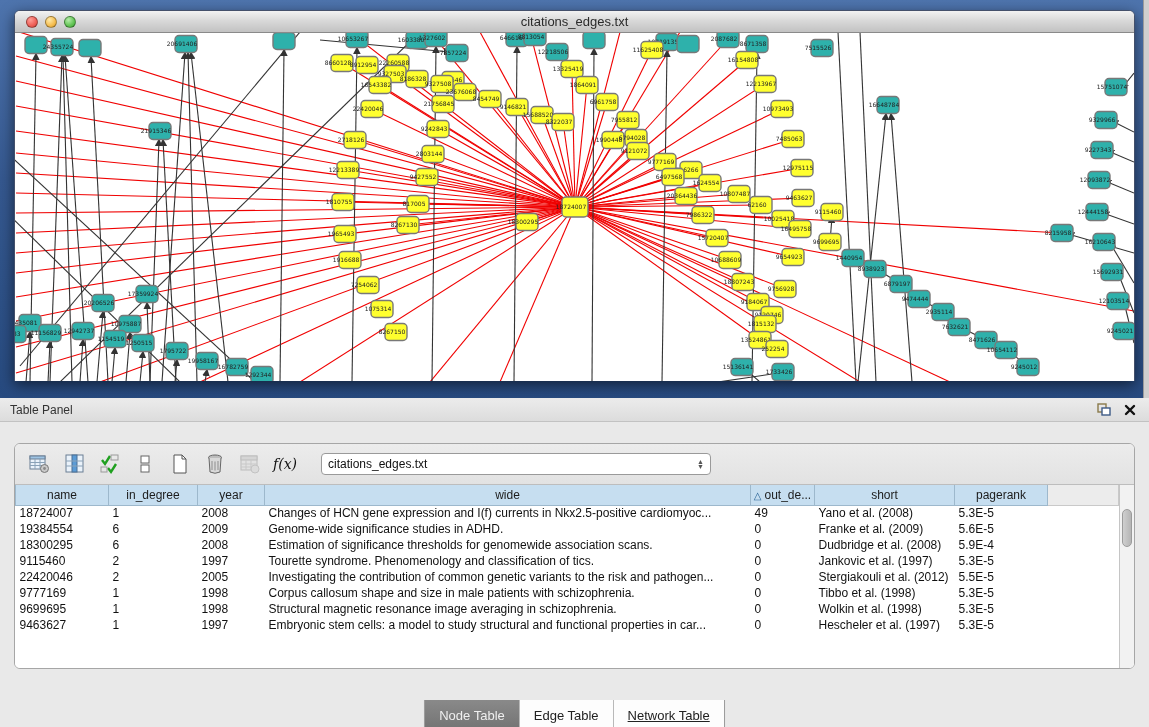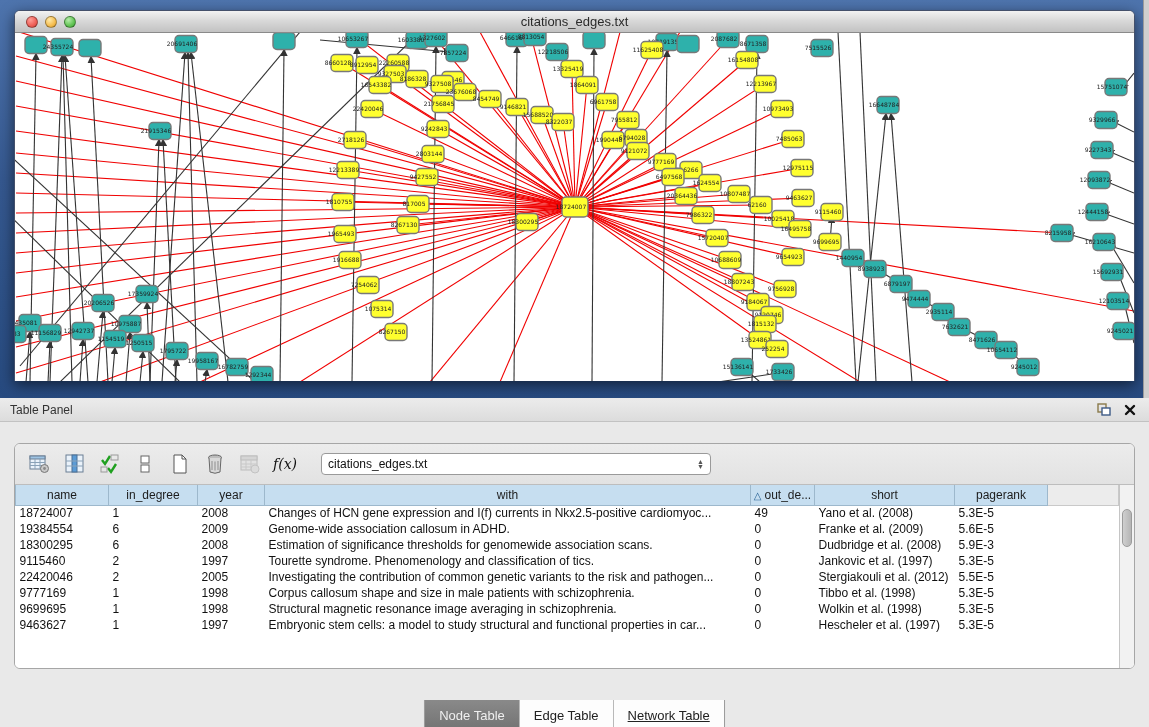--- a/index.html
+++ b/index.html
@@ -803,21 +803,21 @@
             <col style="width: 64px;">
             <col style="width: 140px;">
             <col style="width: 93px;">
             <col>
           </colgroup>
           <thead>
             <tr>
               <th>name</th>
               <th>in_degree</th>
               <th>year</th>
-              <th>with</th>
+              <th>wide</th>
               <th><span class="sort-glyph">△</span>out_de...</th>
               <th>short</th>
               <th>pagerank</th>
               <th class="filler"></th>
             </tr>
           </thead>
           <tbody>
             <tr>
               <td>18724007</td>
               <td>1</td>
@@ -825,34 +825,34 @@
               <td>Changes of HCN gene expression and I(f) currents in Nkx2.5-positive cardiomyoc...</td>
               <td>49</td>
               <td>Yano et al. (2008)</td>
               <td>5.3E-5</td>
               <td></td>
             </tr>
             <tr>
               <td>19384554</td>
               <td>6</td>
               <td>2009</td>
-              <td>Genome-wide association callosum in ADHD.</td>
+              <td>Genome-wide significance studies in ADHD.</td>
               <td>0</td>
               <td>Franke et al. (2009)</td>
               <td>5.6E-5</td>
               <td></td>
             </tr>
             <tr>
               <td>18300295</td>
               <td>6</td>
               <td>2008</td>
               <td>Estimation of significance thresholds for genomewide association scans.</td>
               <td>0</td>
               <td>Dudbridge et al. (2008)</td>
-              <td>5.9E-3</td>
+              <td>5.9E-4</td>
               <td></td>
             </tr>
             <tr>
               <td>9115460</td>
               <td>2</td>
               <td>1997</td>
               <td>Tourette syndrome. Phenomenology and classification of tics.</td>
               <td>0</td>
               <td>Jankovic et al. (1997)</td>
               <td>5.3E-5</td>

